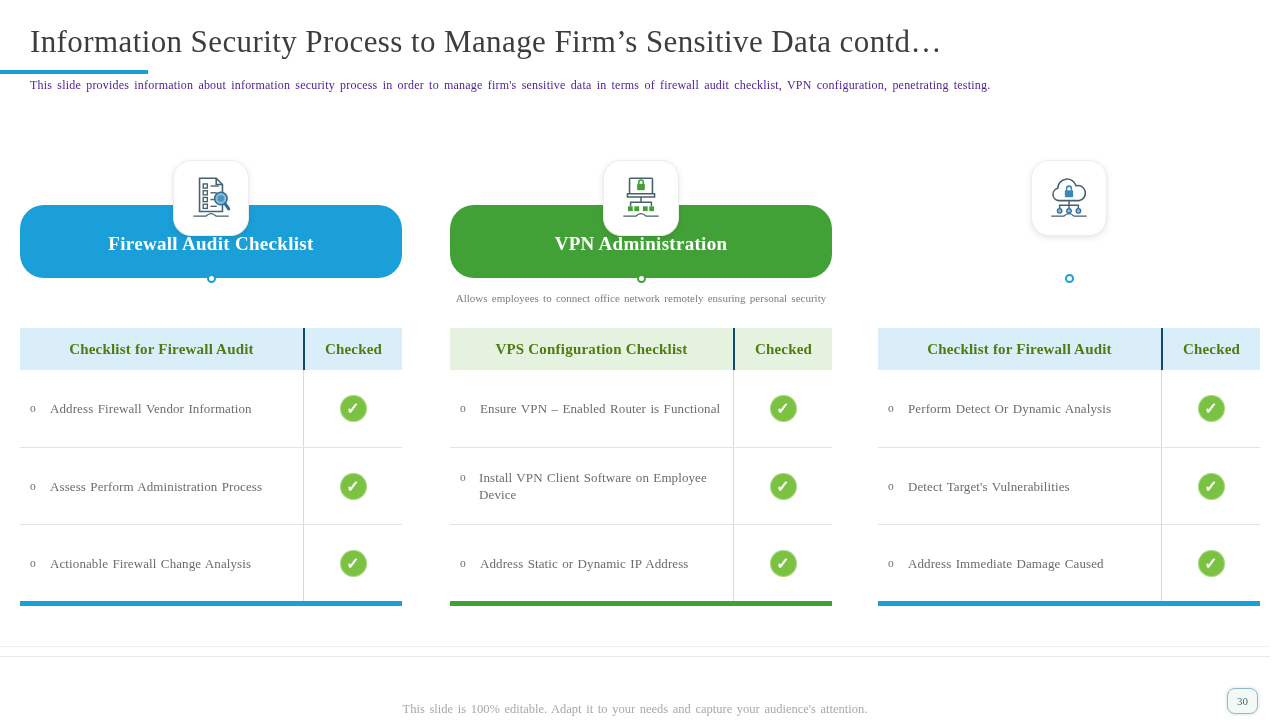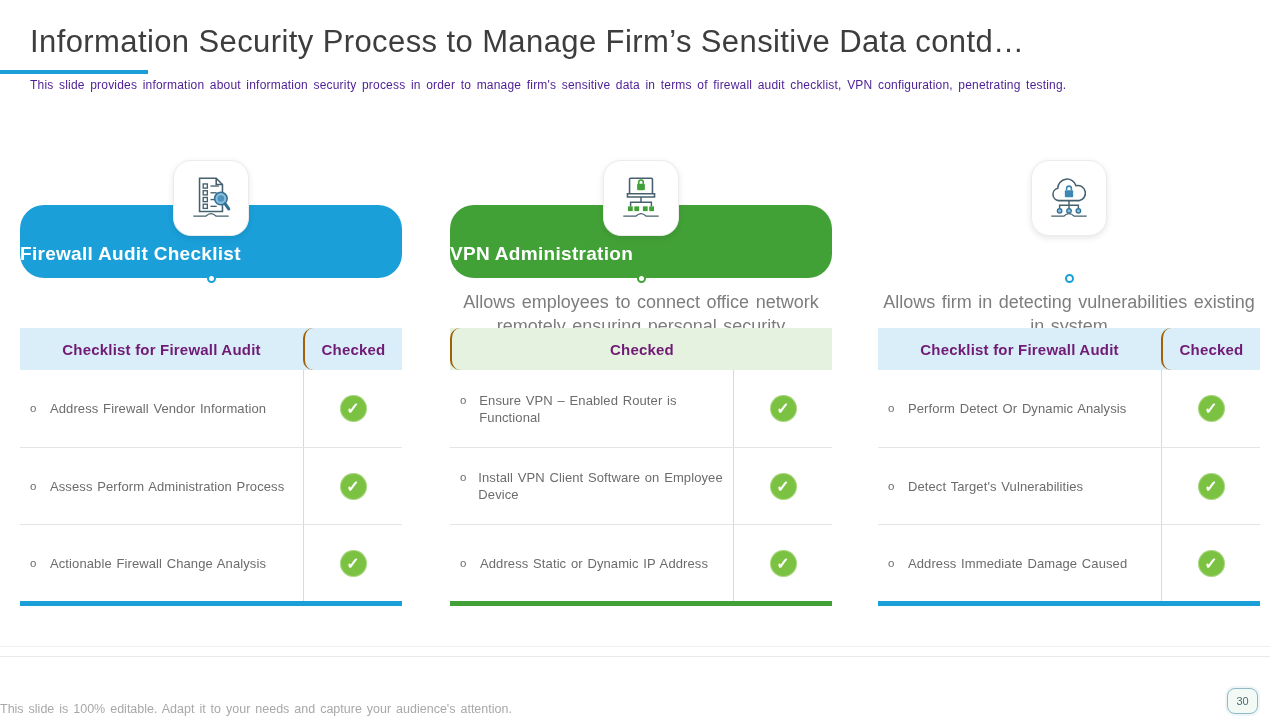--- a/index.html
+++ b/index.html
@@ -1,77 +1,77 @@
 <!DOCTYPE html>
 <html style="--accent-blue: #1A9FD9; --accent-green: #42A136; --check-green: #7CC242; --light-blue: #D9EEF8; --light-green: #E6F2E0;"><head>
 <meta charset="utf-8">
 <style>
   :root{
     --accent-blue:#1A9FD9; --accent-green:#42A136; --check-green:#7CC242;
     --light-blue:#D9EEF8; --light-green:#E6F2E0;
   }
   *{box-sizing:border-box; margin:0; padding:0;}
   html,body{width:1280px; height:720px; background:#fff; font-family:"Liberation Sans", sans-serif; overflow:hidden;}
-  .slide{position:relative; width:1270px; height:720px; background:#ffffff; overflow:hidden;}
+  .slide{position:relative; width:1270px; height:720px; background:#ffffff; overflow:hidden;font-family:Liberation Serif, serif;}
 
   
   .title{position:absolute; left:30px; top:24px; width:1230px; font-size:31px; color:#3d3d3d; letter-spacing:.4px; white-space:nowrap;}
   .title-underline{position:absolute; left:0; top:70px; width:148px; height:4px; background:var(--accent-blue);}
   .subtitle{position:absolute; left:30px; top:78px; width:1230px; font-size:12px; color:#4c1d95; letter-spacing:.2px; word-spacing:2px;}
 
   
   .col{position:absolute; top:160px; width:382px; height:460px;}
   .col.c1{left:20px;} .col.c2{left:450px;} .col.c3{left:878px;}
 
   .icon-card{position:absolute; top:0; left:50%; transform:translateX(-50%); width:76px; height:76px;
     background:#fff; border:1px solid #ececec; border-radius:18px; box-shadow:0 2px 6px rgba(0,0,0,.10);
     display:flex; align-items:center; justify-content:center; z-index:2;}
 
   .banner{position:absolute; top:45px; left:0; width:382px; height:73px; border-radius:24px;
-    display:flex; align-items:flex-end; padding-bottom:13px; z-index:1;}
+    display:flex; align-items:flex-end; justify-content:center; padding-bottom:23px; z-index:1;}
   .col.blue .banner{background:var(--accent-blue);}
   .col.green .banner{background:var(--accent-green);}
   .banner-label{color:#fff; font-size:19px; font-weight:700; letter-spacing:.3px;}
 
   .connector{position:absolute; top:114px; left:50%; margin-left:-4px; width:9px; height:9px; border-radius:50%;
     background:#fff; z-index:2;}
   .col.blue .connector{border:2px solid var(--accent-blue);}
   .col.green .connector{border:2px solid var(--accent-green);}
 
-  .col-desc{position:absolute; top:130px; left:4px; right:4px; text-align:center; font-size:18px;
-    color:#7d7d7d; line-height:24px; word-spacing:1.5px;}
+  .col-desc{position:absolute; top:130px; left:4px; right:4px; text-align:center; font-size:11px;
+    color:#7d7d7d; line-height:16px; word-spacing:1.5px;}
 
   
   .ctable{position:absolute; top:168px; left:0; width:382px;}
   .thead{display:flex; height:42px;}
   .col.blue .thead{background:var(--light-blue);}
   .col.green .thead{background:var(--light-green);}
-  .th{display:flex; align-items:center; justify-content:center; font-size:15px; font-weight:700; color:#701a75; letter-spacing:.2px;border-radius:10px;}
+  .th{display:flex; align-items:center; justify-content:center; font-size:15px; font-weight:700; color:#4d7c0f; letter-spacing:.2px;}
   .th.name{width:283px;}
-  .th.check{flex:1; border-left:2px solid #a16207;}
+  .th.check{flex:1; border-left:2px solid #0c4a6e;}
 
   .trow{display:flex; height:77px;}
   .trow + .trow{border-top:1px solid #e4e4e4;}
   .td{display:flex; align-items:center;}
   .td.name{width:283px; padding:0 6px 0 10px;}
   .item{display:flex; align-items:flex-start;}
   .bullet{width:12px; margin-right:8px; font-size:11.5px; color:#6c6c6c; line-height:17px;}
   .txt{font-size:13px; color:#6c6c6c; line-height:17px; letter-spacing:.1px; word-spacing:1px;}
   .td.check{flex:1; border-left:1px solid #d9d9d9; justify-content:center;}
   .checkmark{width:27px; height:27px; border-radius:50%; background:var(--check-green);
     color:#fff; display:flex; align-items:center; justify-content:center; font-size:16px; font-weight:700;
     box-shadow:inset 0 0 0 1px rgba(255,255,255,.35);}
   .tbottom{height:5px;}
   .col.blue .tbottom{background:var(--accent-blue);}
   .col.green .tbottom{background:var(--accent-green);}
 
   
   .divider-a{position:absolute; left:0; right:0; top:646px; height:1px; background:#f0f0f0;}
   .divider-b{position:absolute; left:0; right:0; top:656px; height:1px; background:#e9e9e9;}
-  .footer-text{position:absolute; left:0; top:702px; width:100%; text-align:left; font-size:12.5px; color:#a8a8a8; word-spacing:1.5px;}
+  .footer-text{position:absolute; left:0; top:702px; width:100%; text-align:center; font-size:12.5px; color:#a8a8a8; word-spacing:1.5px;}
   .page-box{position:absolute; right:12px; top:688px; width:31px; height:26px; border:1px solid #8fb9c9;
     background:#f3faf5; border-radius:8px; display:flex; align-items:center; justify-content:center;
     font-size:11px; color:#4c6a74; box-shadow:0 0 0 2px rgba(143,185,201,.15);}
 </style>
 </head>
 <body>
 
 <div class="slide">
 
   <div class="title">Information Security Process to Manage Firm’s Sensitive Data contd…</div>
@@ -168,20 +168,21 @@
         <path d="M7 41.5 H19 Q24 36.5 29 41.5 H41" fill="none" stroke="#46606e" stroke-width="1.2"></path>
       </svg>
     </div>
     <div class="banner">
       <span class="banner-label">VPN Administration</span>
     </div>
     <div class="connector"></div>
     <div class="col-desc">Allows employees to connect office network remotely ensuring personal security</div>
     <div class="ctable">
       <div class="thead">
+        <div class="th name">VPS Configuration Checklist</div>
         <div class="th check">Checked</div>
       </div>
       <div class="trow">
         <div class="td name">
           <span class="item">
               <span class="bullet">o</span>
               <span class="txt">Ensure VPN – Enabled Router is Functional</span>
             </span>
         </div>
         <div class="td check">
@@ -224,21 +225,20 @@
           <line x1="24" y1="26.5" x2="24" y2="34"></line>
           <path d="M15 34 v-3 h18 v3"></path>
         </g>
         <circle cx="15" cy="36.3" r="2.2" fill="#8bbcdb" stroke="#2e6f96" stroke-width="1.2"></circle>
         <circle cx="24" cy="36.3" r="2.2" fill="#8bbcdb" stroke="#2e6f96" stroke-width="1.2"></circle>
         <circle cx="33" cy="36.3" r="2.2" fill="#8bbcdb" stroke="#2e6f96" stroke-width="1.2"></circle>
         <path d="M7 41.5 H19 Q24 36.5 29 41.5 H41" fill="none" stroke="#46606e" stroke-width="1.2"></path>
       </svg>
     </div>
     <div class="connector"></div>
-    <div class="col-desc">Allows firm in detecting vulnerabilities existing in system</div>
     <div class="ctable">
       <div class="thead">
         <div class="th name">Checklist for Firewall Audit</div>
         <div class="th check">Checked</div>
       </div>
       <div class="trow">
         <div class="td name">
           <span class="item">
               <span class="bullet">o</span>
               <span class="txt">Perform Detect Or Dynamic Analysis</span>

